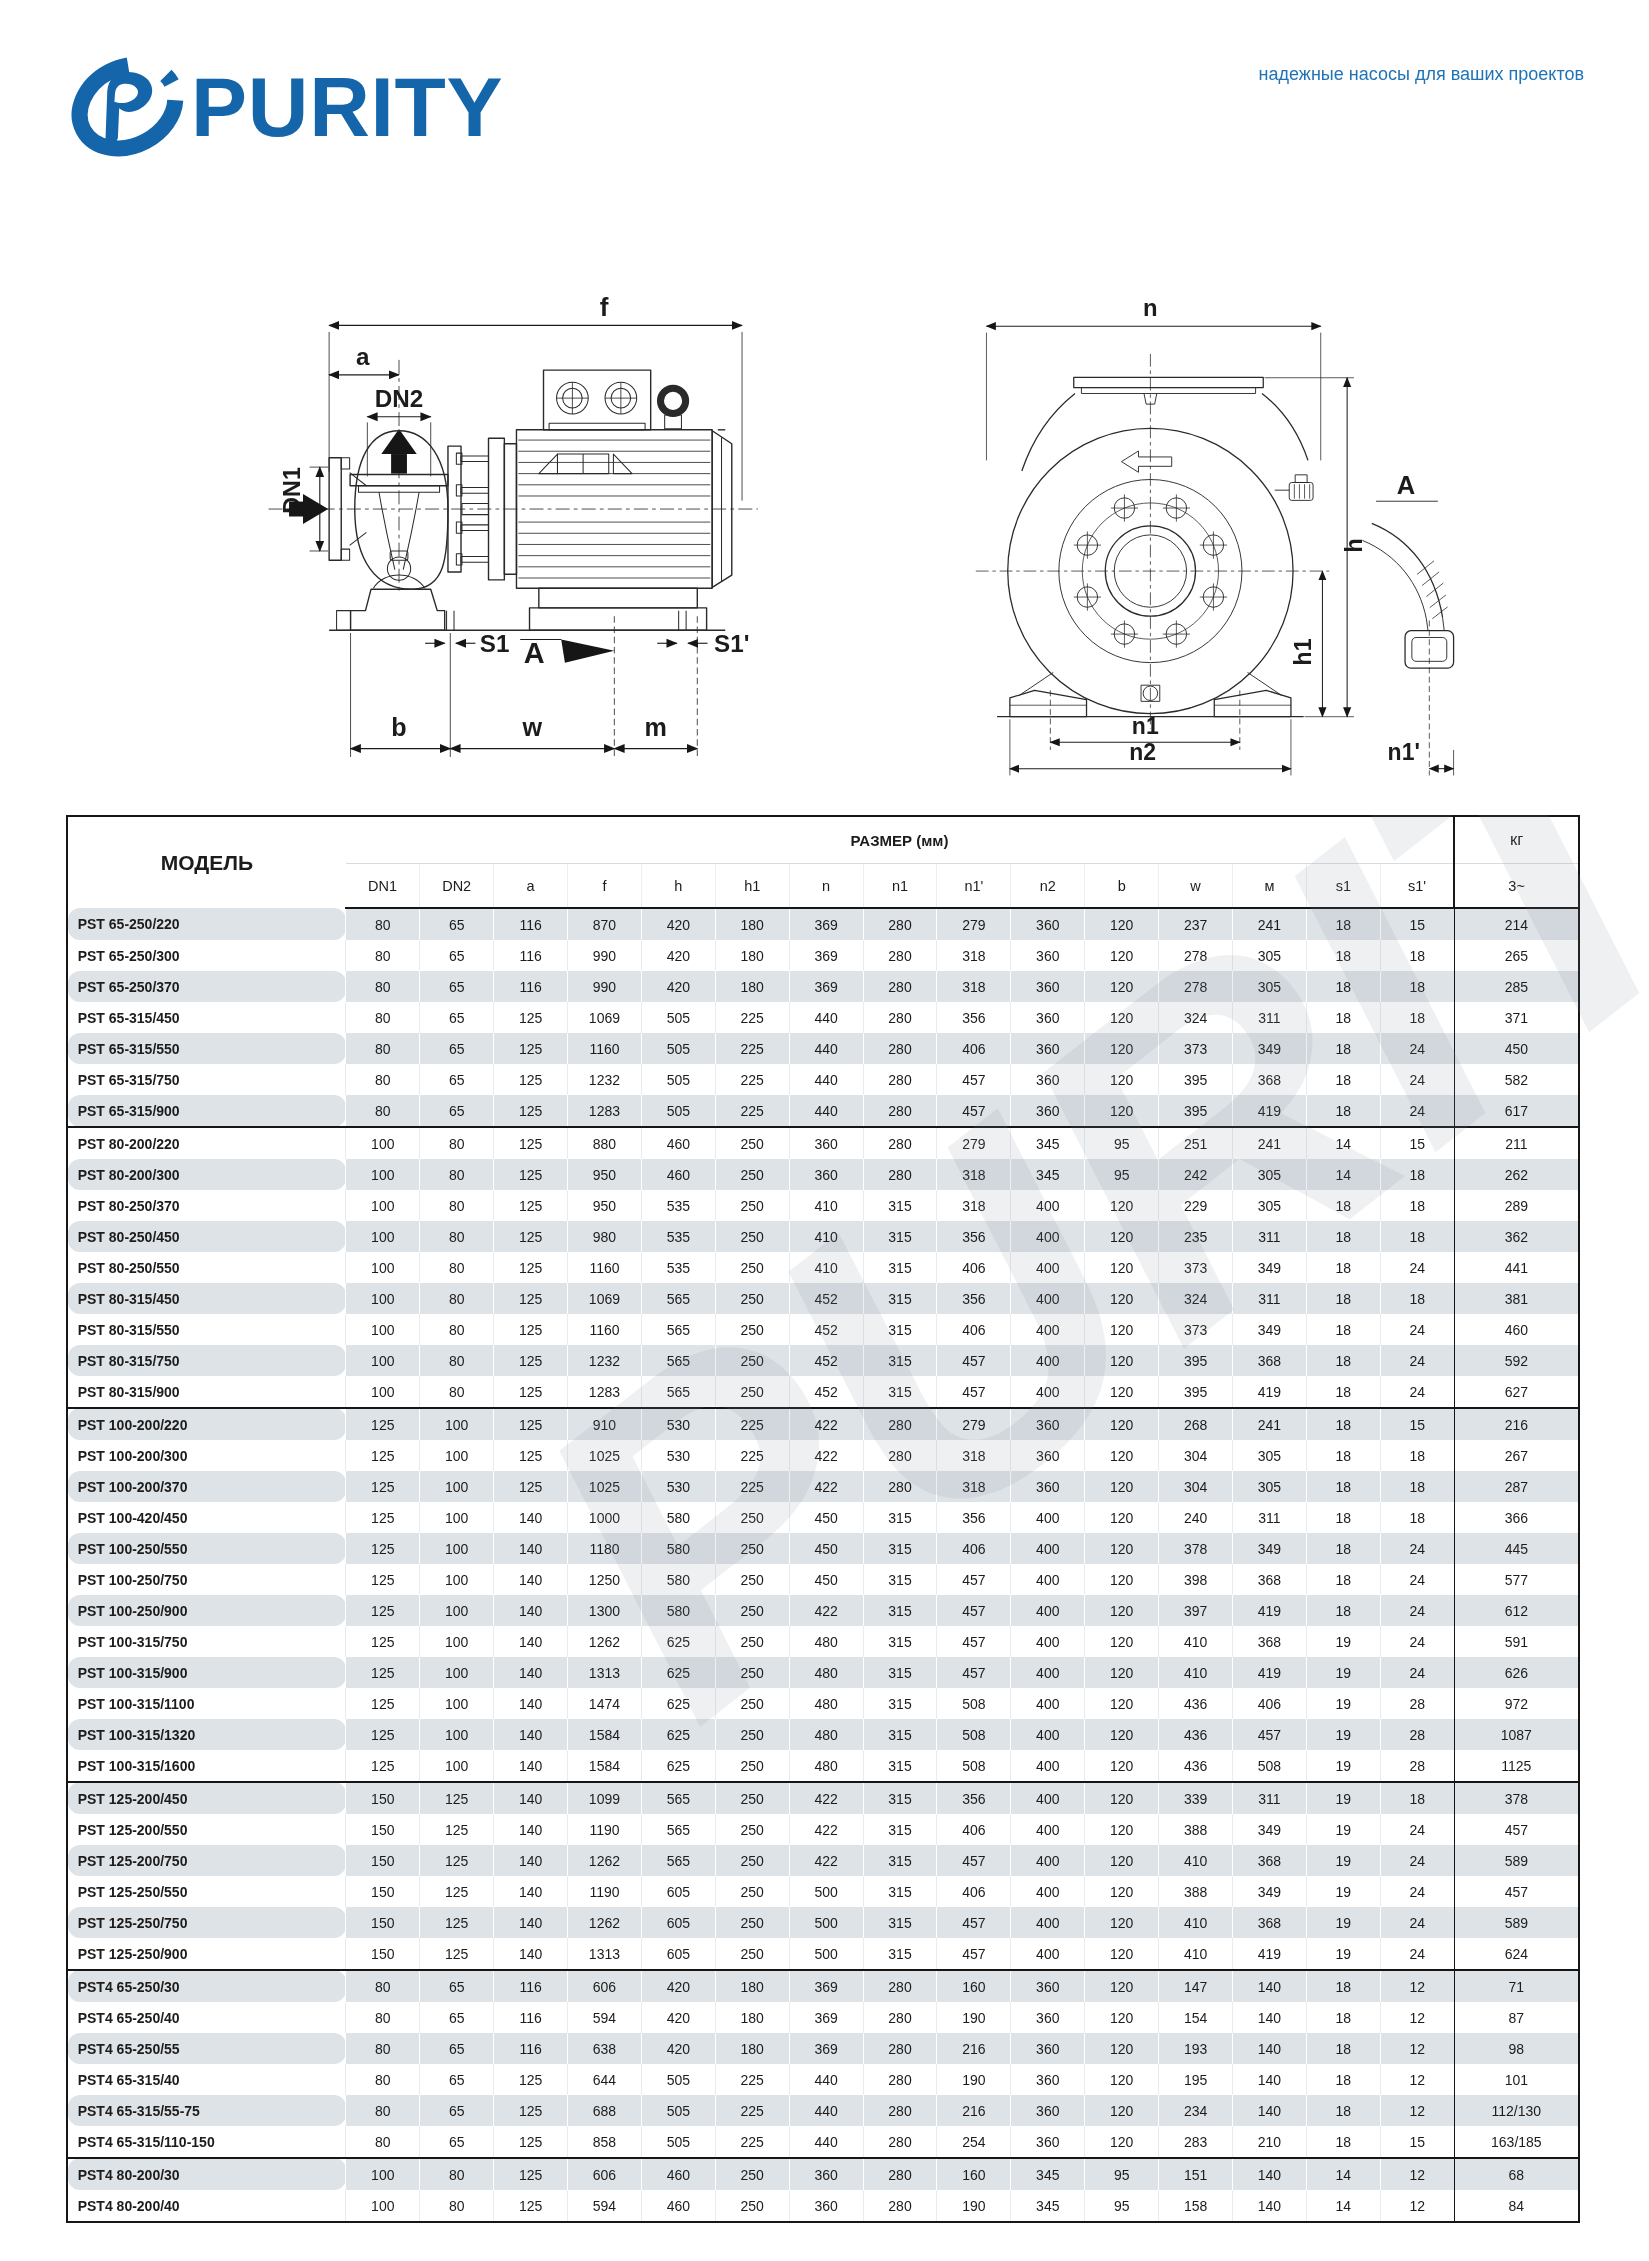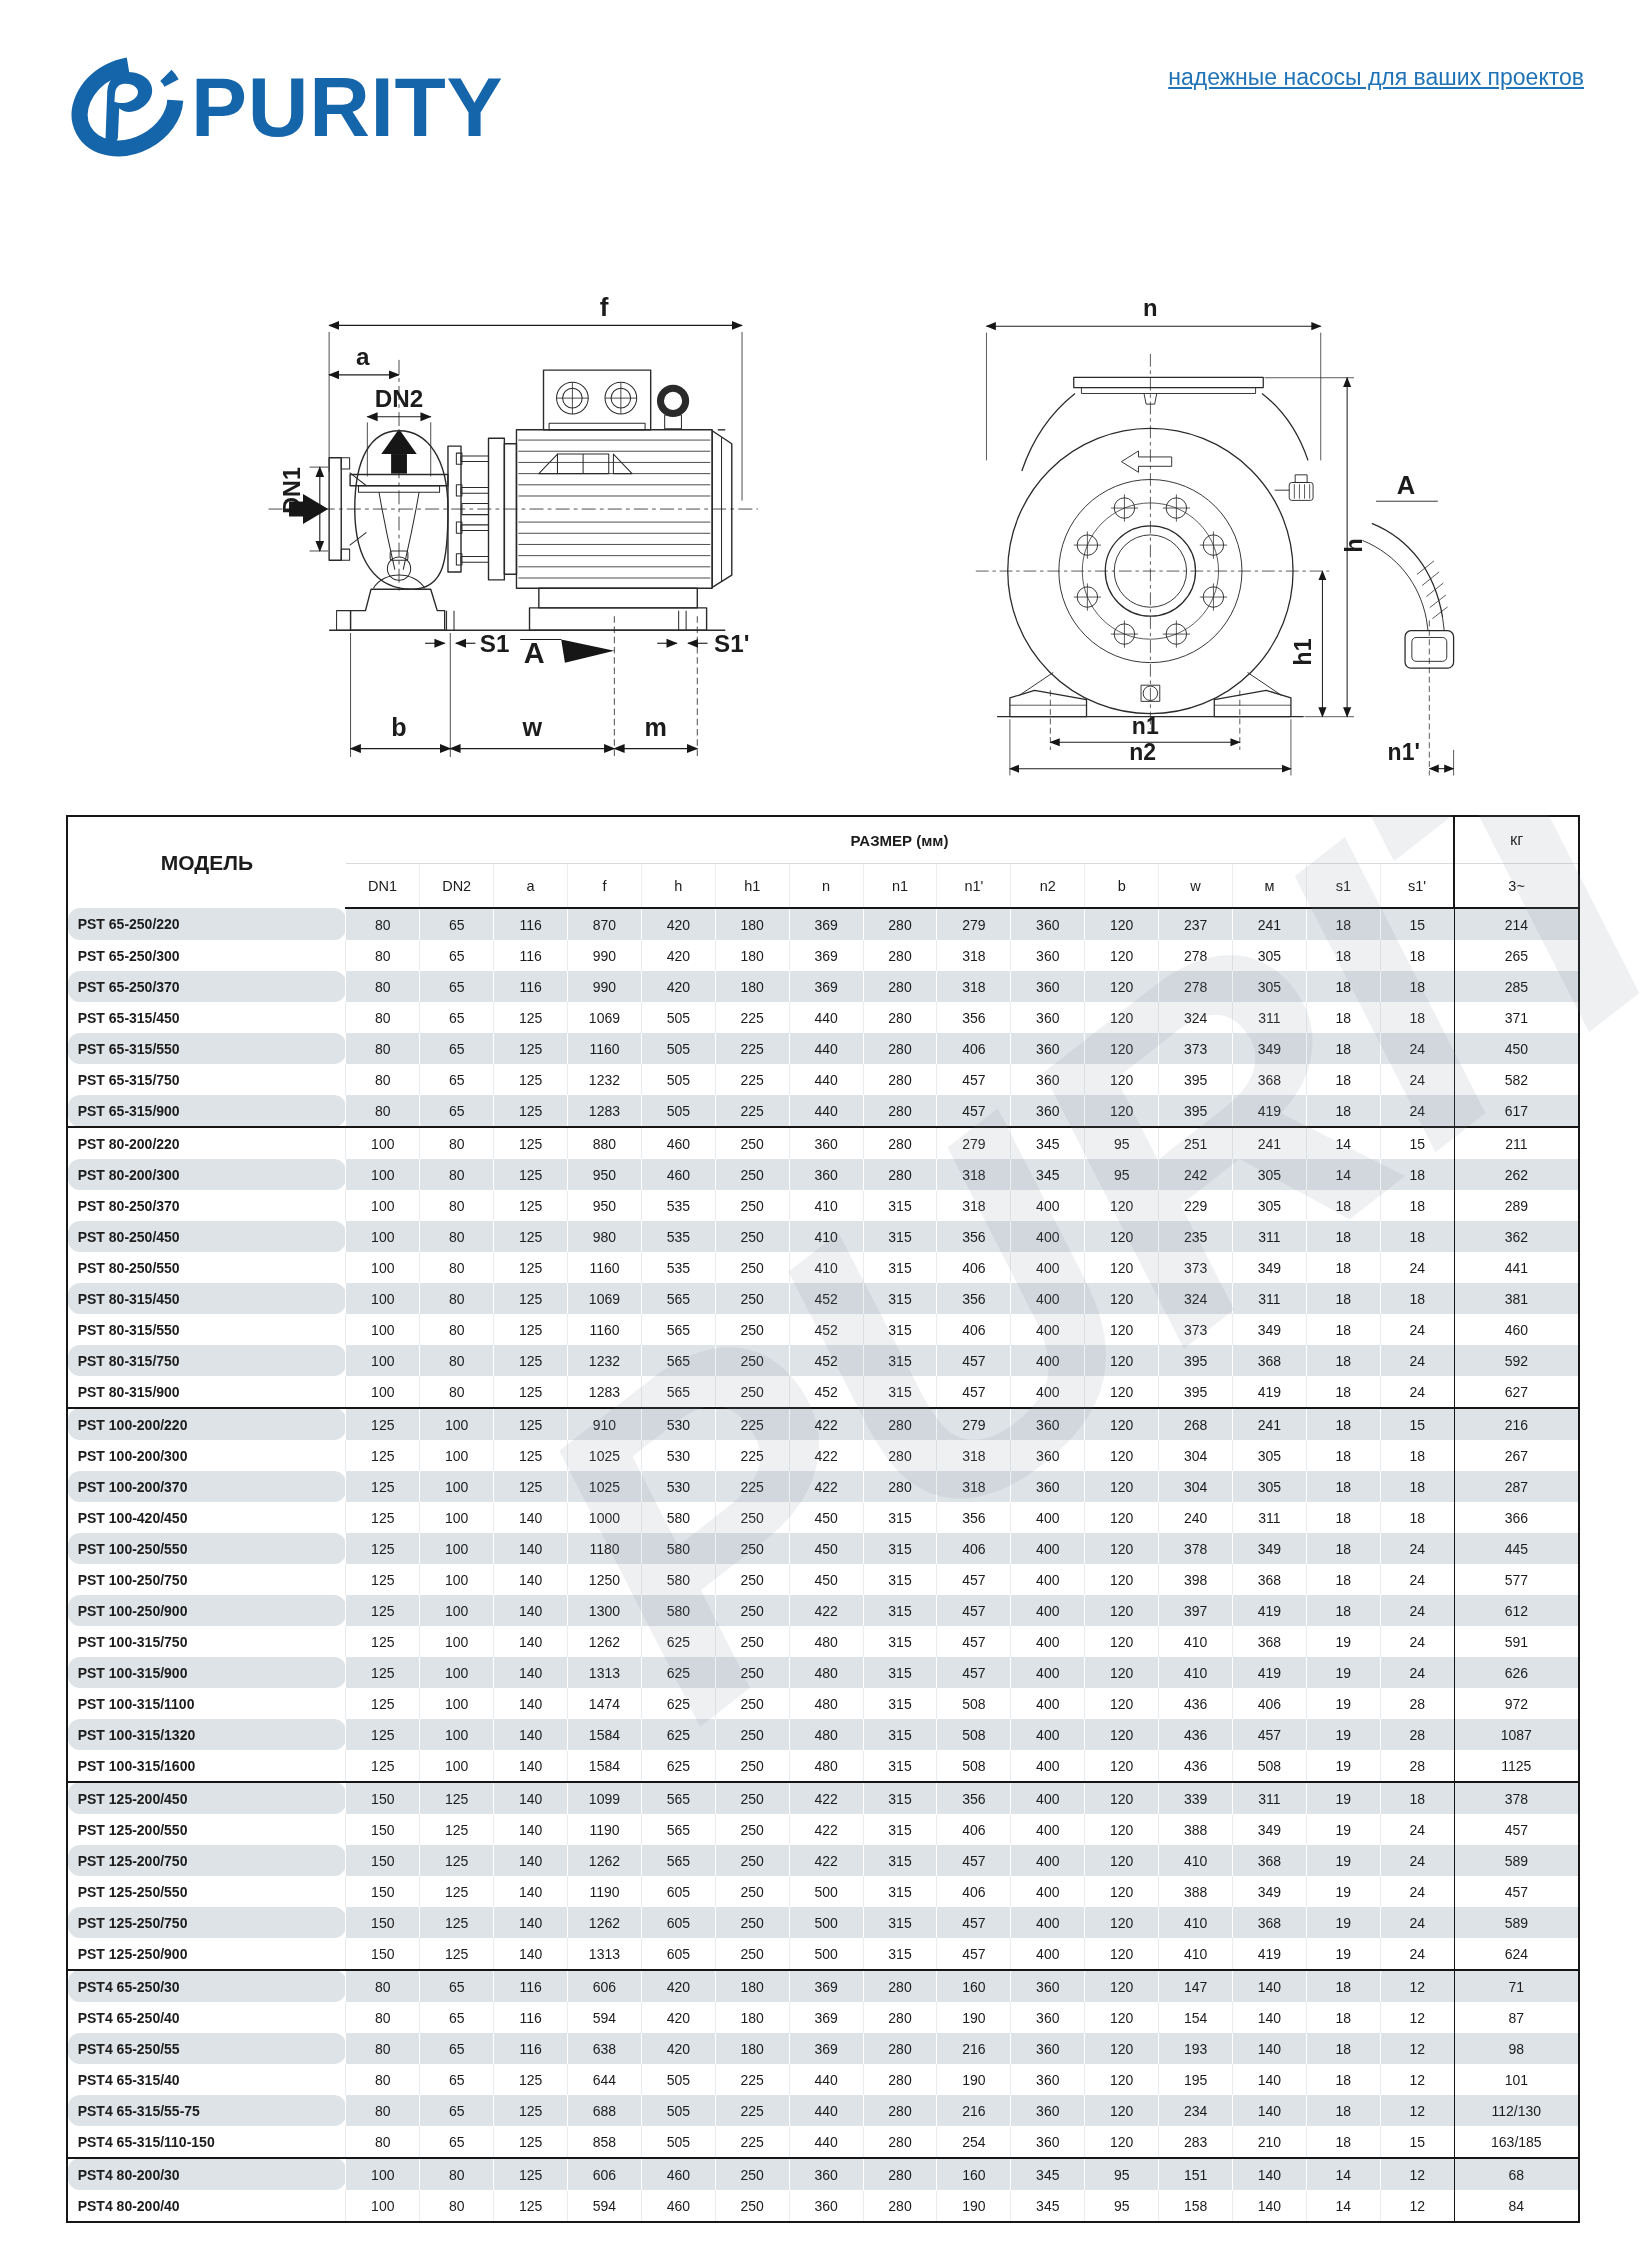--- a/index.html
+++ b/index.html
@@ -2,21 +2,21 @@
 <html style="font-size:11px"><head>
 <meta charset="utf-8">
 <style>
   html,body{margin:0;padding:0;background:#fff;}
   .page{position:relative;width:1650px;height:2261px;background:#fff;overflow:hidden;
         font-family:"Liberation Sans",sans-serif;color:#1c1c1c;}
   
   .logo{position:absolute;left:68px;top:47px;display:flex;align-items:center;}
   .logo-emblem{width:119px;height:119px;}
   .logo-word{font-size:84px;font-weight:bold;letter-spacing:0.7px;color:#1565ab;margin-left:4.1px;line-height:1;}
-  .tagline{position:absolute;right:66px;top:64px;font-size:23px;color:#1f73b6;text-decoration:underline;}
+  .tagline{position:absolute;right:66px;top:64px;font-size:18px;color:#1f73b6;}
   
   .drawing{position:absolute;}
   .d-left{left:257px;top:290px;width:573px;height:494px;}
   .d-right{left:946px;top:290px;width:511px;height:494px;}
   svg text{font-family:"Liberation Sans",sans-serif;font-weight:bold;fill:#1c1c1c;}
   .oln{fill:none;stroke:#2a2a2a;stroke-width:3;stroke-linejoin:round;}
   .oln2{fill:none;stroke:#2a2a2a;stroke-width:2.2;stroke-linejoin:round;}
   .thin{fill:none;stroke:#2a2a2a;stroke-width:1.8;}
   .dim{fill:none;stroke:#1c1c1c;stroke-width:2.4;}
   .cl{fill:none;stroke:#2a2a2a;stroke-width:1.8;stroke-dasharray:30 9 8 9;}

